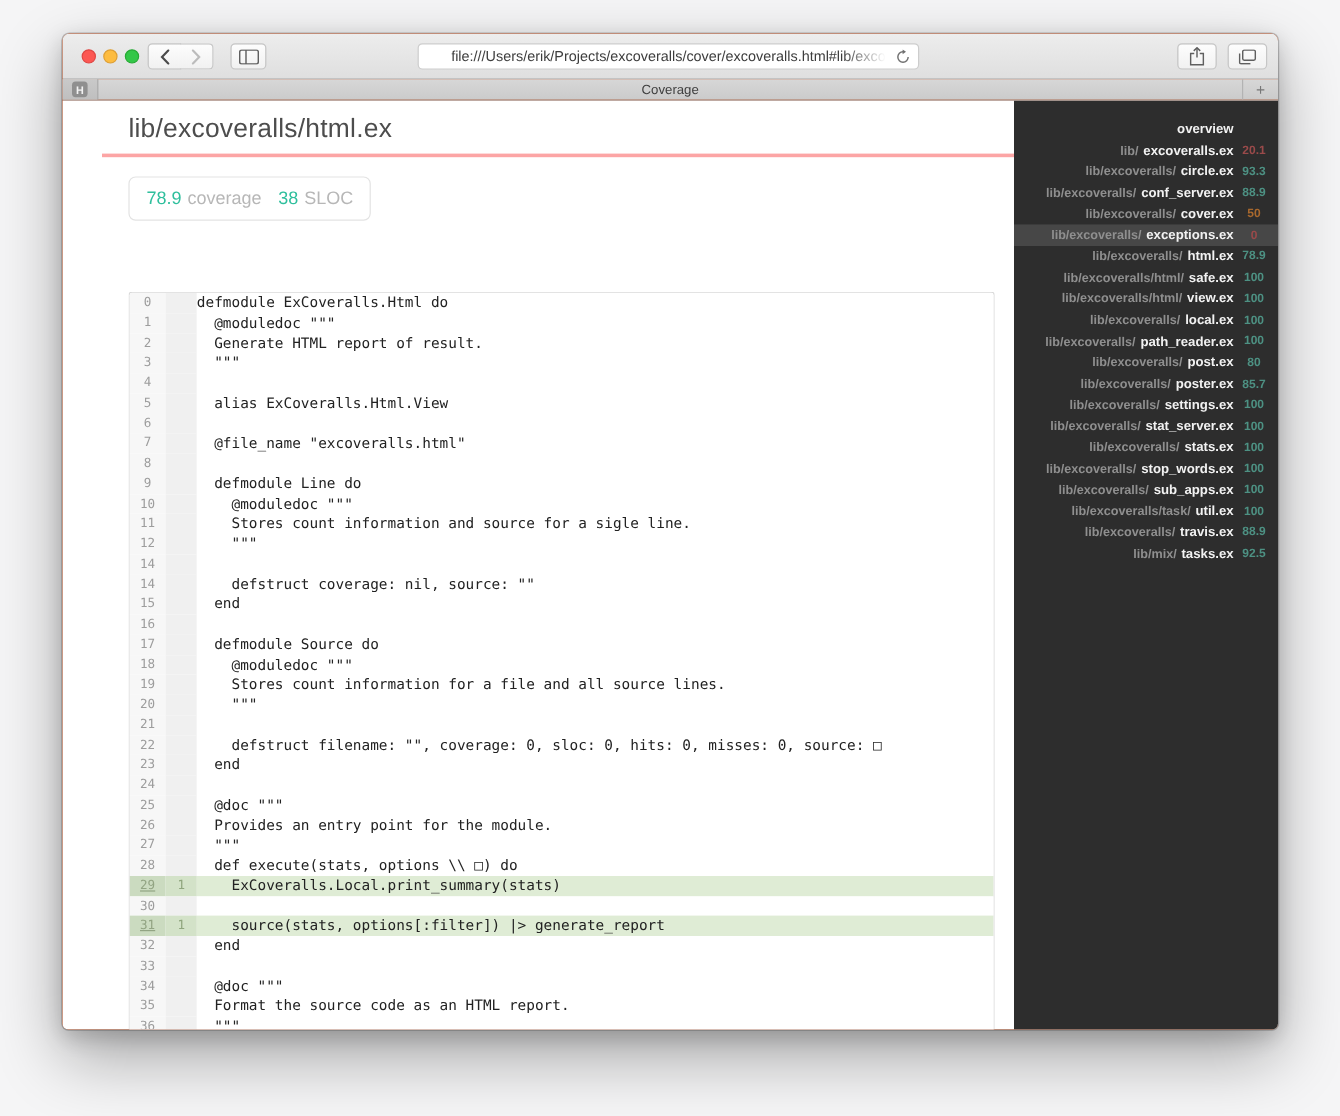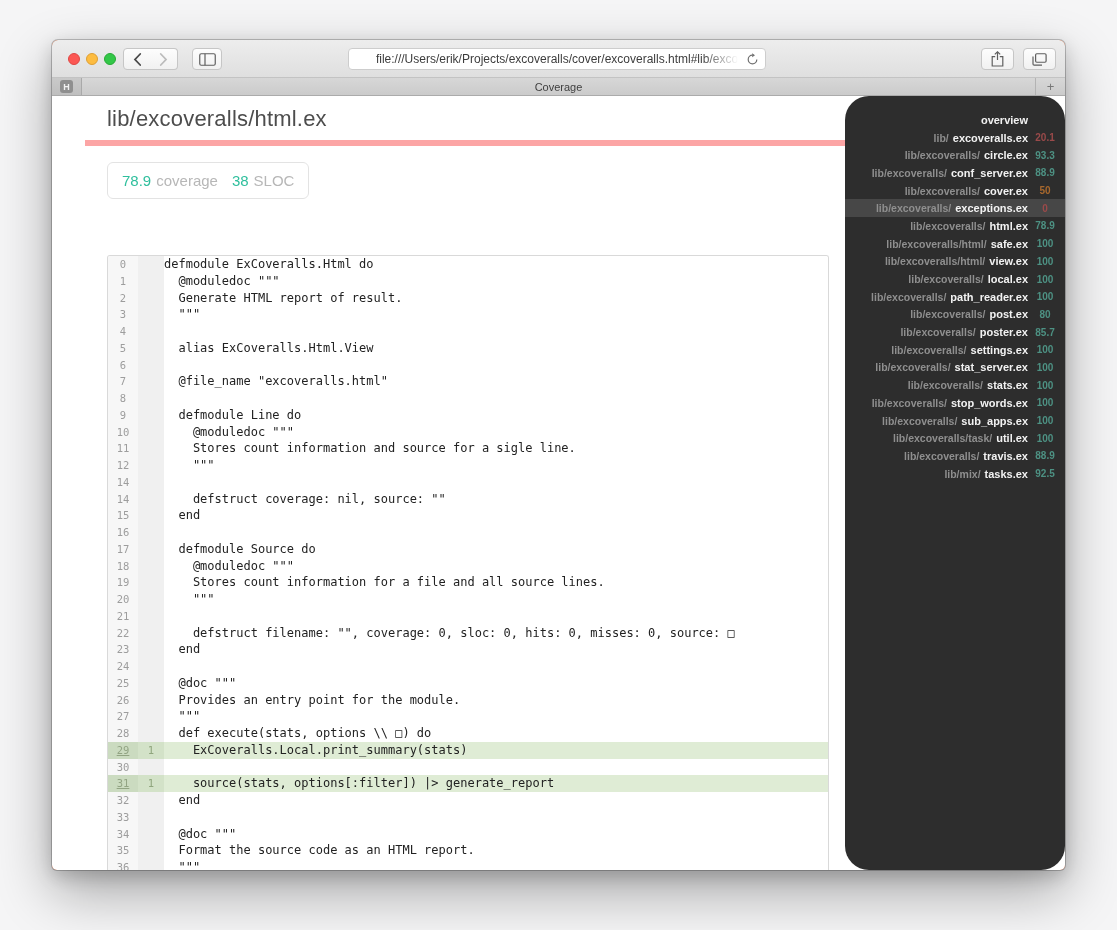--- a/index.html
+++ b/index.html
@@ -6,21 +6,21 @@
   html,body { width:1117px; height:930px; }
   body {
     background:#f5f5f6;
     font-family:"Liberation Sans", sans-serif;
     overflow:hidden;
     position:relative;
   }
 
   
   .mac-window {
-    position:absolute; left:52px; top:40px; width:1013px; height:830px;
+    position:absolute; left:52px; top:28px; width:1013px; height:830px;
     border-radius:6px 6px 5px 5px;
     background:#c2410c;
     box-shadow:0 0 0 1px rgba(0,0,0,0.22), 0 22px 55px rgba(0,0,0,0.33), 0 6px 18px rgba(0,0,0,0.18);
     overflow:hidden;
   }
 
   
   .toolbar {
     position:relative; height:38px;
     background:linear-gradient(#ededed,#dfdfdf);
@@ -84,21 +84,21 @@
     font-size:13px; color:#777;
   }
 
   
   .content { position:relative; height:774px; background:#fff; }
 
   .main-panel { position:absolute; left:0; top:0; width:793px; height:774px; }
 
   .title-wrap {
     margin:10px 0 0 33px; width:760px;
-    border-bottom:6px solid #fca5a5; padding:0 0 8px 22px;
+    border-bottom:3px solid #fca5a5; padding:0 0 8px 22px;
   }
   .page-title {
     font-size:22px; font-weight:300; color:#4d4d4d; letter-spacing:.2px;
   }
 
   .stats-badge {
     margin:16px 0 0 55px; display:inline-flex; align-items:center;
     border:1px solid #e3e3e3; border-radius:6px; padding:9px 14px;
     font-size:15px; background:#fff;
   }
@@ -127,21 +127,21 @@
     font-family:"DejaVu Sans Mono", monospace; font-size:12px;
     line-height:16.75px; white-space:pre; overflow:hidden;
   }
   .code-row.covered .cell-num  { background:#cbdbc0; color:#92a483;text-decoration:underline; }
   .code-row.covered .cell-hits { background:#d3e2c8; }
   .code-row.covered .cell-code { background:#dfecd5; }
 
   
   .file-sidebar {
     position:absolute; right:0; top:0; width:220px; height:774px;
-    background:#2d2d2d; padding-top:15px; overflow:hidden;border-radius:24px;
+    background:#2d2d2d; padding-top:15px; overflow:hidden;
   }
   .file-row {
     height:17.7px; display:flex; align-items:center; justify-content:flex-end;
     padding-right:5px; cursor:pointer;
   }
   .file-row.selected { background:#474747; }
   .file-dir  { color:#8f8f8f; font-size:10.5px; font-weight:bold; margin-right:4px; white-space:nowrap; }
   .file-name { color:#f2f2f2; font-size:11px;  font-weight:bold; white-space:nowrap; }
   .file-val  {
     width:30px; margin-left:2px; text-align:center;

